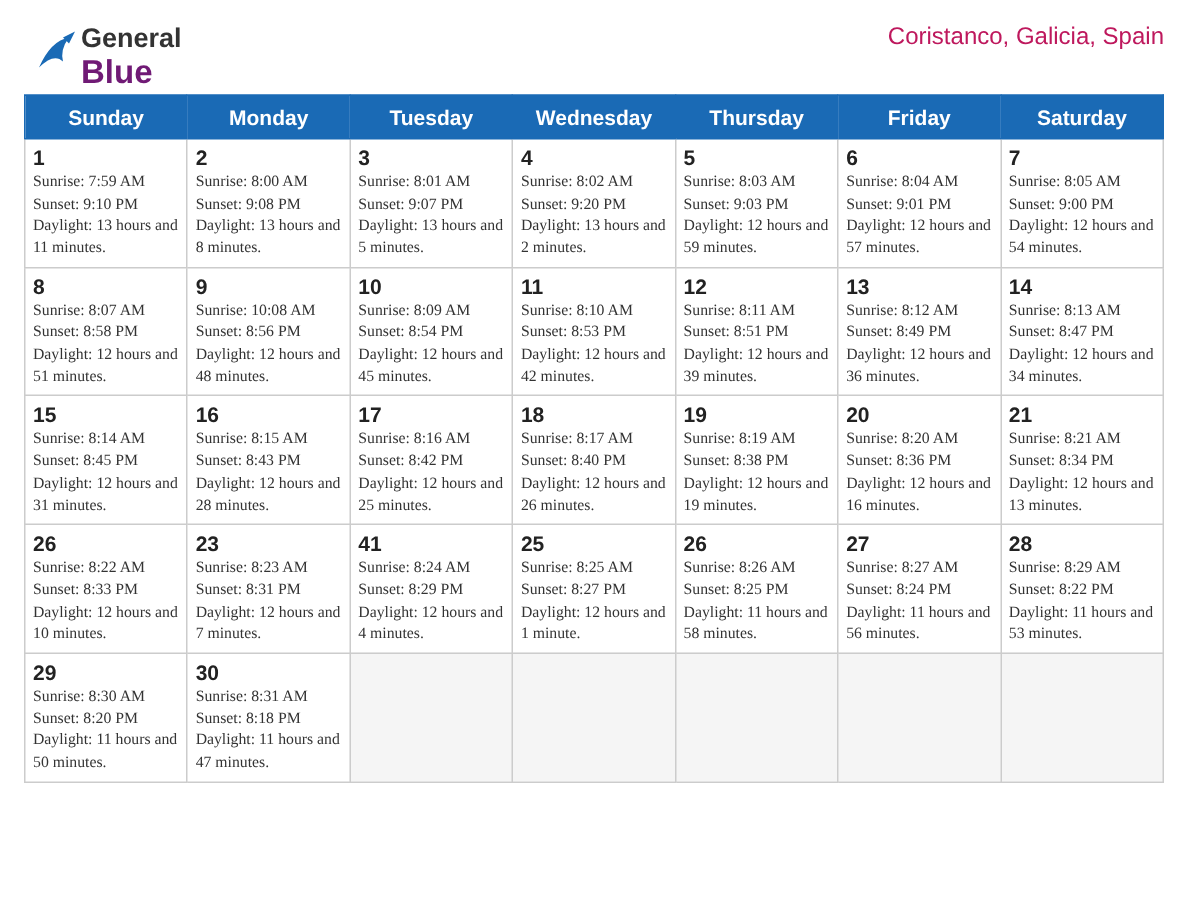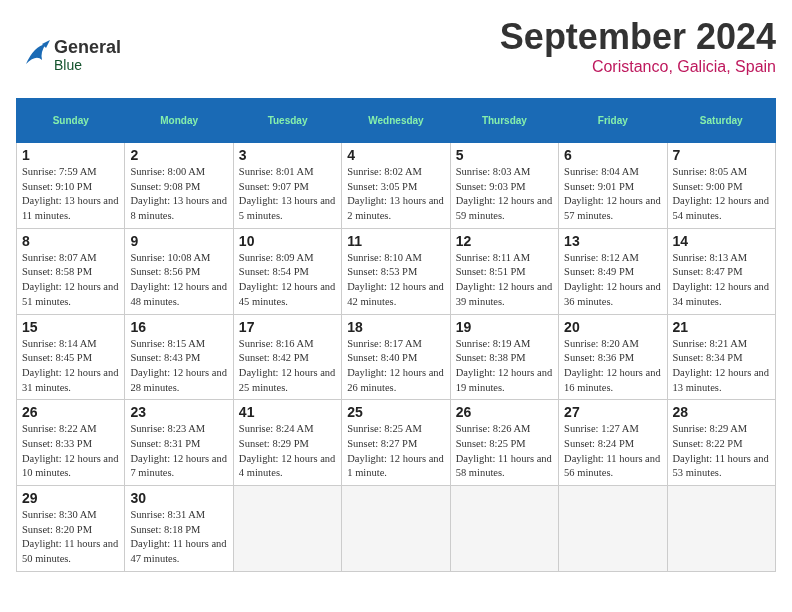--- a/index.html
+++ b/index.html
@@ -6,22 +6,22 @@
     body {
       font-family: Arial, sans-serif;
       background: #fff;
       width: 792px;
       min-height: 612px;
       padding: 16px;
     }
     .header {
       display: flex;
       justify-content: space-between;
-      align-items: flex-end;
-      margin-bottom: 22px;
+      align-items: flex-start;
+      margin-bottom: 3px;
     }
     .logo-area {
       display: flex;
       align-items: center;
       gap: 4px;
     }
     .title-area {
       text-align: right;
     }
     .month-title {
@@ -33,23 +33,23 @@
       font-size: 16px;
       color: #be185d;
     }
     .calendar {
       width: 100%;
       border-collapse: collapse;
       font-size: 11px;
     }
     .calendar th {
       background: #1a6ab5;
-      color: #86efac;
-      padding: 16px 4px;
-      font-size: 10px;
+      color: #ffffff;
+      padding: 6px 4px;
+      font-size: 14px;
       font-weight: bold;
       border: 1px solid #1a6ab5;
     }
     .calendar td {
       border: 1px solid #ccc;
       vertical-align: top;
       padding: 4px 5px;
       width: 107px;
       min-height: 80px;
       background: #fff;
@@ -81,26 +81,25 @@
   <div class="logo-area">
     <div style="display:flex;align-items:center;gap:2px;">
       <div style="position:relative;display:inline-block;">
         <svg width="36" height="36" viewBox="0 0 36 36">
           <path d="M10,28 Q18,10 30,8 Q24,16 26,24 Q20,18 10,28Z" fill="#1a6ab5"></path>
           <path d="M26,8 L34,4 L30,12Z" fill="#1a6ab5"></path>
         </svg>
       </div>
       <div>
         <div style="font-size:18px;font-weight:bold;color:#333;line-height:1.1;">General</div>
-        <div style="font-size:14px;font-weight:normal;color:#14532d;line-height:1.1;">Blue</div>
+        <div style="font-size:22px;font-weight:bold;color:#701a75;line-height:1.1;">Blue</div>
       </div>
     </div>
   </div>
   <div class="title-area">
-    <div class="month-title">September 2024</div>
     <div class="location">Coristanco, Galicia, Spain</div>
   </div>
 </div>
 
 <table class="calendar">
   <thead>
     <tr>
     <th>Sunday</th>
         <th>Monday</th>
         <th>Tuesday</th>
@@ -133,21 +132,21 @@
           <div class="day-info">
             <span>Sunrise: 8:01 AM</span><br>
             <span>Sunset: 9:07 PM</span><br>
             <span>Daylight: 13 hours and 5 minutes.</span>
           </div>
         </td>
         <td>
           <span class="day-num">4</span>
           <div class="day-info">
             <span>Sunrise: 8:02 AM</span><br>
-            <span>Sunset: 3:05 PM</span><br>
+            <span>Sunset: 9:20 PM</span><br>
             <span>Daylight: 13 hours and 2 minutes.</span>
           </div>
         </td>
         <td>
           <span class="day-num">5</span>
           <div class="day-info">
             <span>Sunrise: 8:03 AM</span><br>
             <span>Sunset: 9:03 PM</span><br>
             <span>Daylight: 12 hours and 59 minutes.</span>
           </div>
@@ -322,21 +321,21 @@
           <span class="day-num">26</span>
           <div class="day-info">
             <span>Sunrise: 8:26 AM</span><br>
             <span>Sunset: 8:25 PM</span><br>
             <span>Daylight: 11 hours and 58 minutes.</span>
           </div>
         </td>
         <td>
           <span class="day-num">27</span>
           <div class="day-info">
-            <span>Sunrise: 1:27 AM</span><br>
+            <span>Sunrise: 8:27 AM</span><br>
             <span>Sunset: 8:24 PM</span><br>
             <span>Daylight: 11 hours and 56 minutes.</span>
           </div>
         </td>
         <td>
           <span class="day-num">28</span>
           <div class="day-info">
             <span>Sunrise: 8:29 AM</span><br>
             <span>Sunset: 8:22 PM</span><br>
             <span>Daylight: 11 hours and 53 minutes.</span>

